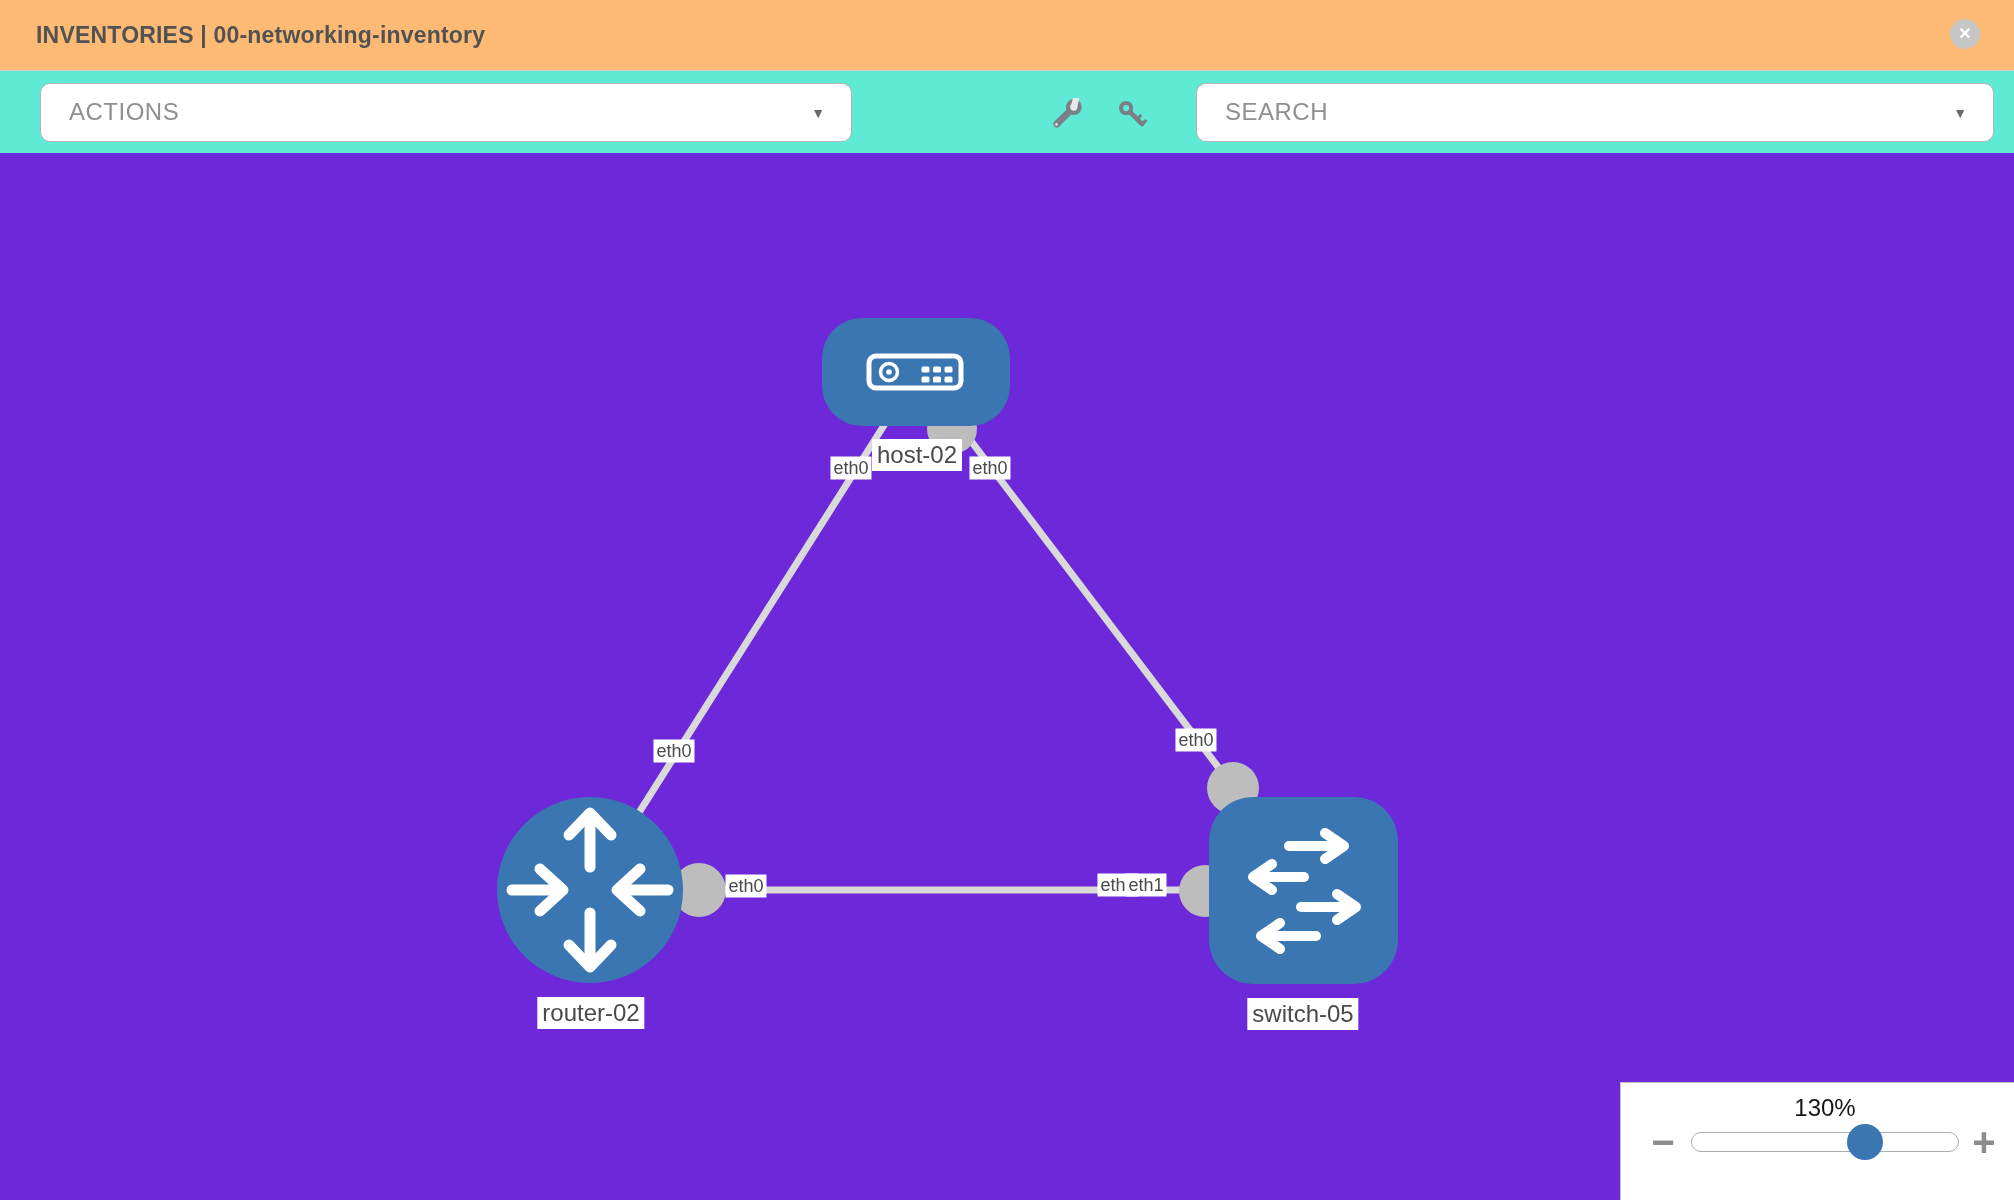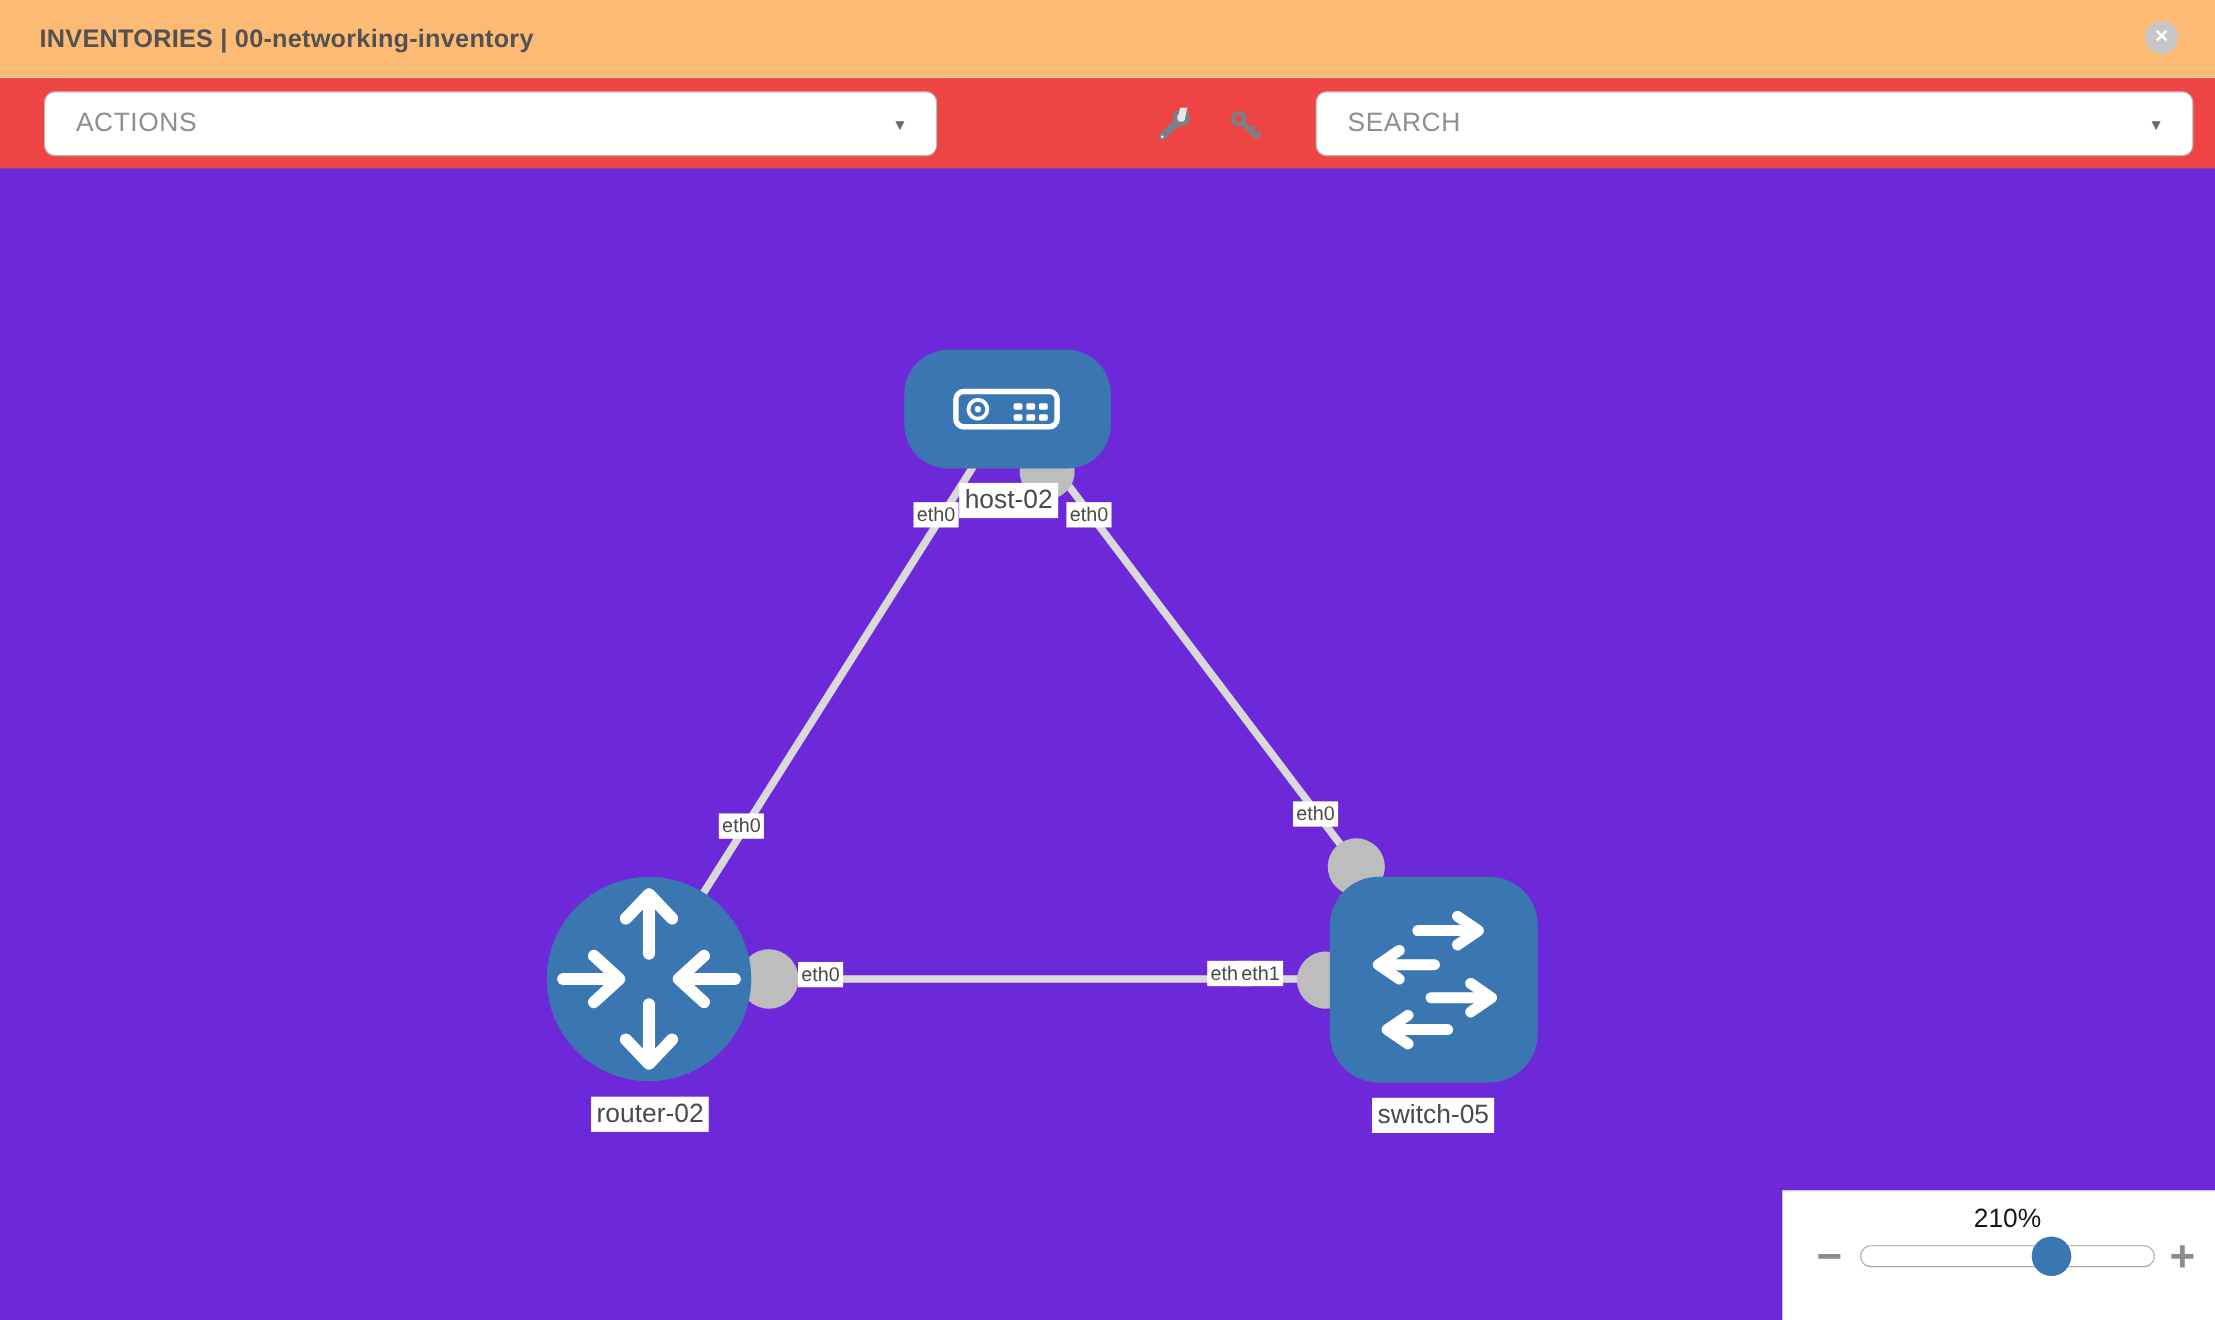--- a/index.html
+++ b/index.html
@@ -11,21 +11,21 @@
   #header { position:absolute; left:0; top:0; width:2014px; height:70px; background:#fdba74; }
   #page-title { position:absolute; left:36px; top:0; line-height:70px;
                 font-size:23px; font-weight:bold; color:#525252; letter-spacing:.2px; }
   #close-btn { position:absolute; left:1950px; top:19px; width:30px; height:30px;
                border-radius:50%; background:#c6c6c6; cursor:pointer;
                display:flex; align-items:center; justify-content:center; }
   #close-btn span { color:#ffffff; font-size:16px; font-weight:bold; line-height:1; }
 
   
   #toolbar { position:absolute; left:0; top:70px; width:2014px; height:90px;
-             background:#ef4444; border-top:1px solid #cfcfcf; border-bottom:1px solid #0f172a; }
+             background:#5eead4; border-top:1px solid #cfcfcf; border-bottom:1px solid #0f172a; }
   .select-box { position:absolute; top:12px; height:59px; background:#ffffff;
                 border:1.5px solid #b5b5b5; border-radius:10px; cursor:pointer; }
   .select-box .sel-label { position:absolute; left:28px; top:0; line-height:56px;
                            font-size:24px; color:#8f8f8f; letter-spacing:.5px; }
   .select-box .caret { position:absolute; right:26px; top:0; line-height:58px;
                        font-size:14px; color:#6a6a6a; }
   #actions-select { left:40px; width:812px; }
   #search-select  { left:1196px; width:798px; }
   .tool-icon-btn { position:absolute; top:22px; width:44px; height:44px; cursor:pointer;
                    display:flex; align-items:center; justify-content:center; background:transparent; border:none; }
@@ -163,21 +163,21 @@
     <div class="overlay-label if-label" style="left:1196px; top:587px;">eth0</div>
     <div class="overlay-label if-label" style="left:746px; top:733px;">eth0</div>
     <div class="overlay-label if-label" style="left:1118px; top:732px;">eth0</div>
     <div class="overlay-label if-label" style="left:1146px; top:732px;">eth1</div>
 
     <div class="overlay-label node-label" style="left:917px; top:302px;">host-02</div>
     <div class="overlay-label node-label" style="left:591px; top:860px;">router-02</div>
     <div class="overlay-label node-label" style="left:1303px; top:861px;">switch-05</div>
 
     <div id="zoom-panel">
-      <div id="zoom-value">210%</div>
+      <div id="zoom-value">130%</div>
       <button id="zoom-out-btn" class="zoom-btn">
         <span>−</span>
       </button>
       <div id="zoom-track">
         <div id="zoom-thumb"></div>
       </div>
       <button id="zoom-in-btn" class="zoom-btn">
         <span>+</span>
       </button>
     </div>

